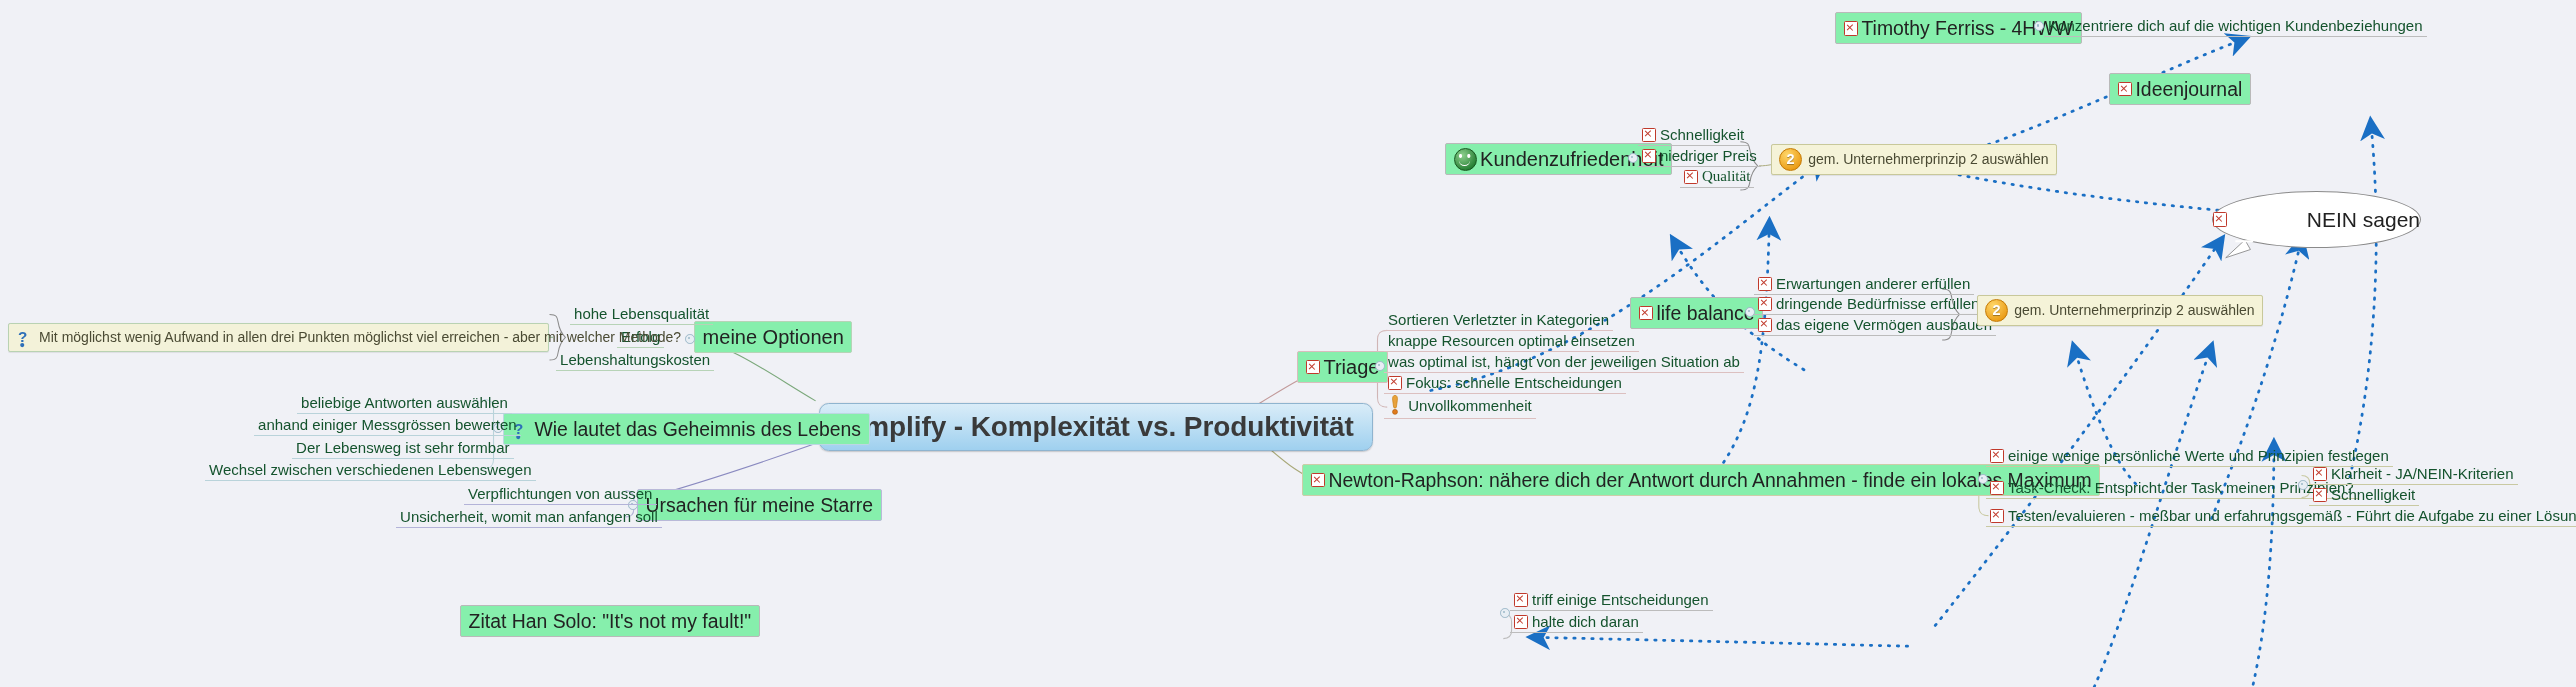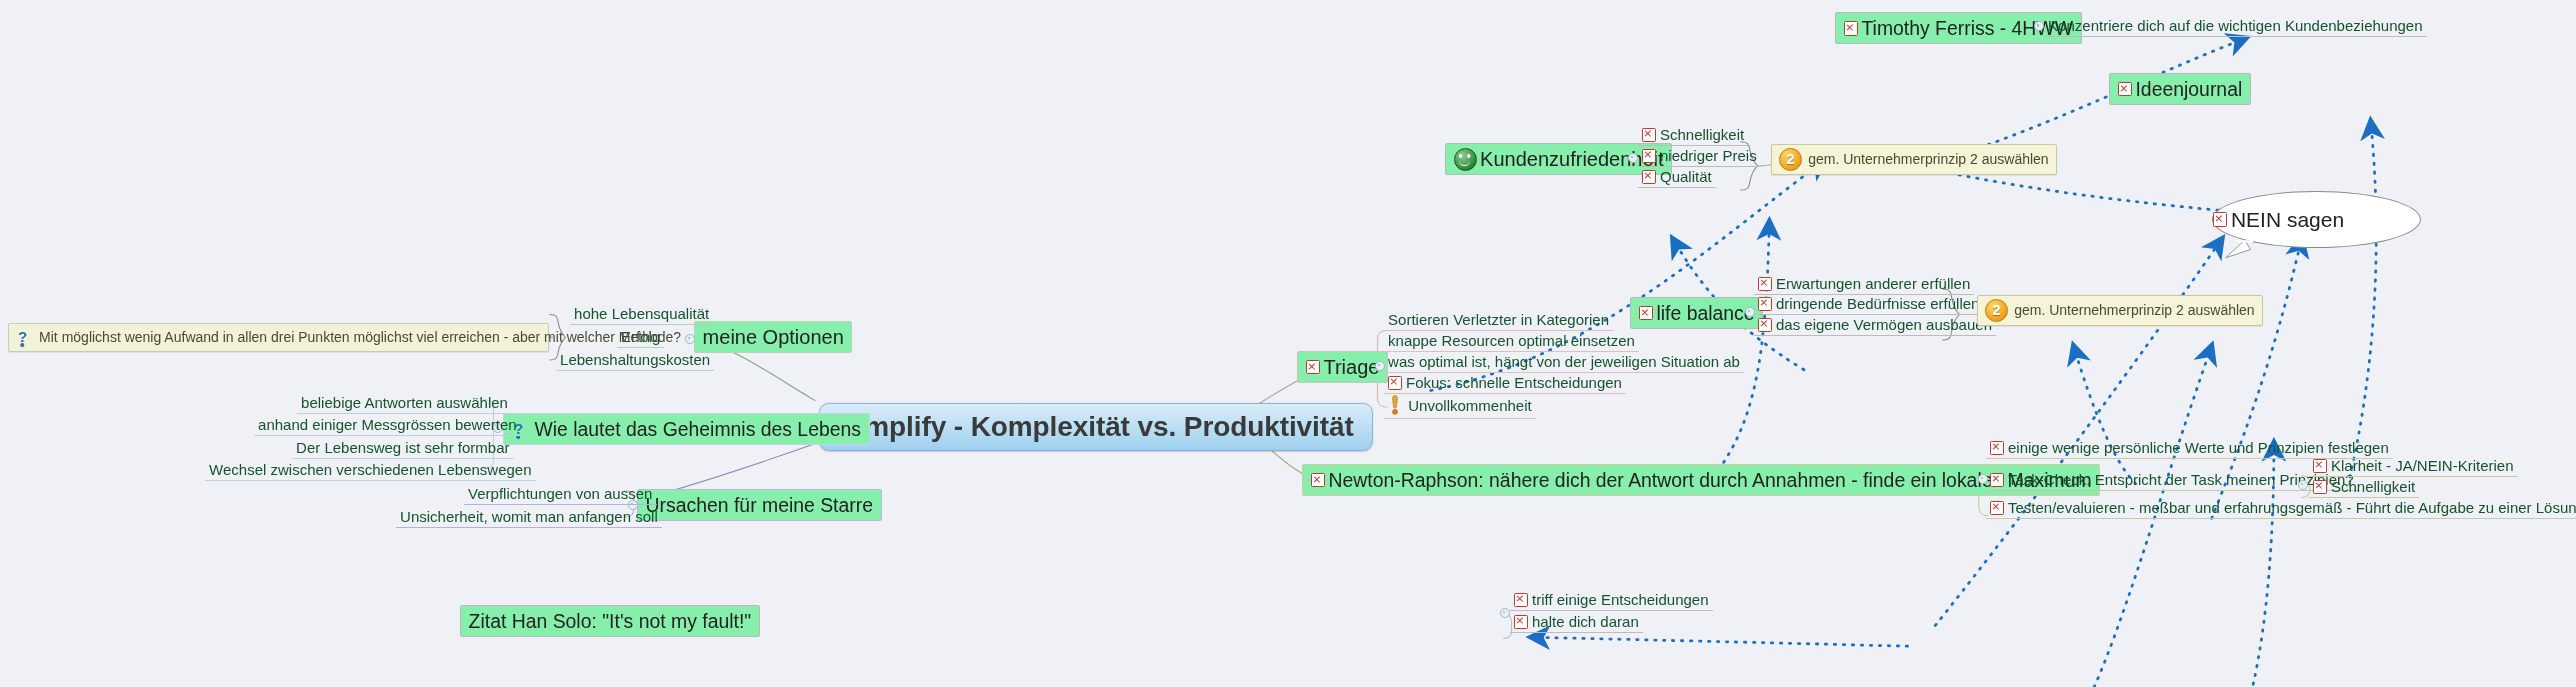--- a/index.html
+++ b/index.html
@@ -38,35 +38,35 @@
 
   
   .leaf{
     position:absolute;white-space:nowrap;font-size:15px;color:#14532d;
     padding:1.4px 4.1px 2.1px 4.1px;box-sizing:border-box;display:flex;align-items:center;
   }
   .leaf.u-green{border-bottom:1.4px solid #b7d3b7;}
   .leaf.u-blue{border-bottom:1.4px solid #b9d3da;}
   .leaf.u-violet{border-bottom:1.4px solid #b3b3d8;}
   .leaf.u-pink{border-bottom:1.4px solid #dcc0c0;}
-  .leaf.u-olive{border-bottom:1.4px solid #c9c9a2;}
+  .leaf.u-olive{border-bottom:1.4px solid #c9c9a2;margin-top:8px;}
   .leaf.u-grey{border-bottom:1.4px solid #bcbcbc;}
 
   
   .note{
     position:absolute;background:#f5f3d8;border:0.8px solid #c8c89a;
     border-radius:2.1px;padding:2.8px 7px;font-size:14px;color:#4a4a33;
     display:flex;align-items:center;white-space:nowrap;
     box-shadow:0 0.7px 0.7px rgba(0,0,0,.08);
   }
   .note.green-b{border-color:#b9d2b2;background:#f3f2d9;}
 
   
   .ellipse{
-    position:absolute;display:flex;align-items:center;justify-content:flex-start;
+    position:absolute;display:flex;align-items:center;justify-content:space-between;
     background:#fff;border:0.9px solid #8a8a8a;border-radius:50%;
     font-size:21px;color:#222;white-space:nowrap;
   }
 
   
   .ic{display:inline-block;flex:0 0 auto;margin-right:3.5px;}
   .ic-x{width:12.4px;height:12.4px;border:1.1px solid #c0392b;border-radius:1.4px;position:relative;background:#fff;}
   .ic-x::before,.ic-x::after{content:"";position:absolute;left:1.4px;top:4.8px;width:7.6px;height:1.1px;background:#c0392b;}
   .ic-x::before{transform:rotate(45deg);} .ic-x::after{transform:rotate(-45deg);}
 
@@ -294,21 +294,21 @@
   <div class="knob" style="left:1628px;top:153px;"></div>
 
   <div class="leaf u-grey" style="left:1638px;top:125px;">
     <span class="ic ic-x"></span>
     <span>Schnelligkeit</span>
   </div>
   <div class="leaf u-grey" style="left:1638px;top:146px;">
     <span class="ic ic-x"></span>
     <span>niedriger Preis</span>
   </div>
-  <div class="leaf u-grey" style="left:1638px;top:167px;">
+  <div class="leaf u-grey" style="left:1680px;top:167px;font-family:Liberation Serif, serif;">
     <span class="ic ic-x"></span>
     <span>Qualität</span>
   </div>
 
   <div class="note" style="left:1771px;top:144px;">
     <span class="ic-two">2</span>
     <span>gem. Unternehmerprinzip 2 auswählen</span>
   </div>
 
   <div class="node box grey" style="left:1630px;top:297px;font-size:19.4px;">

